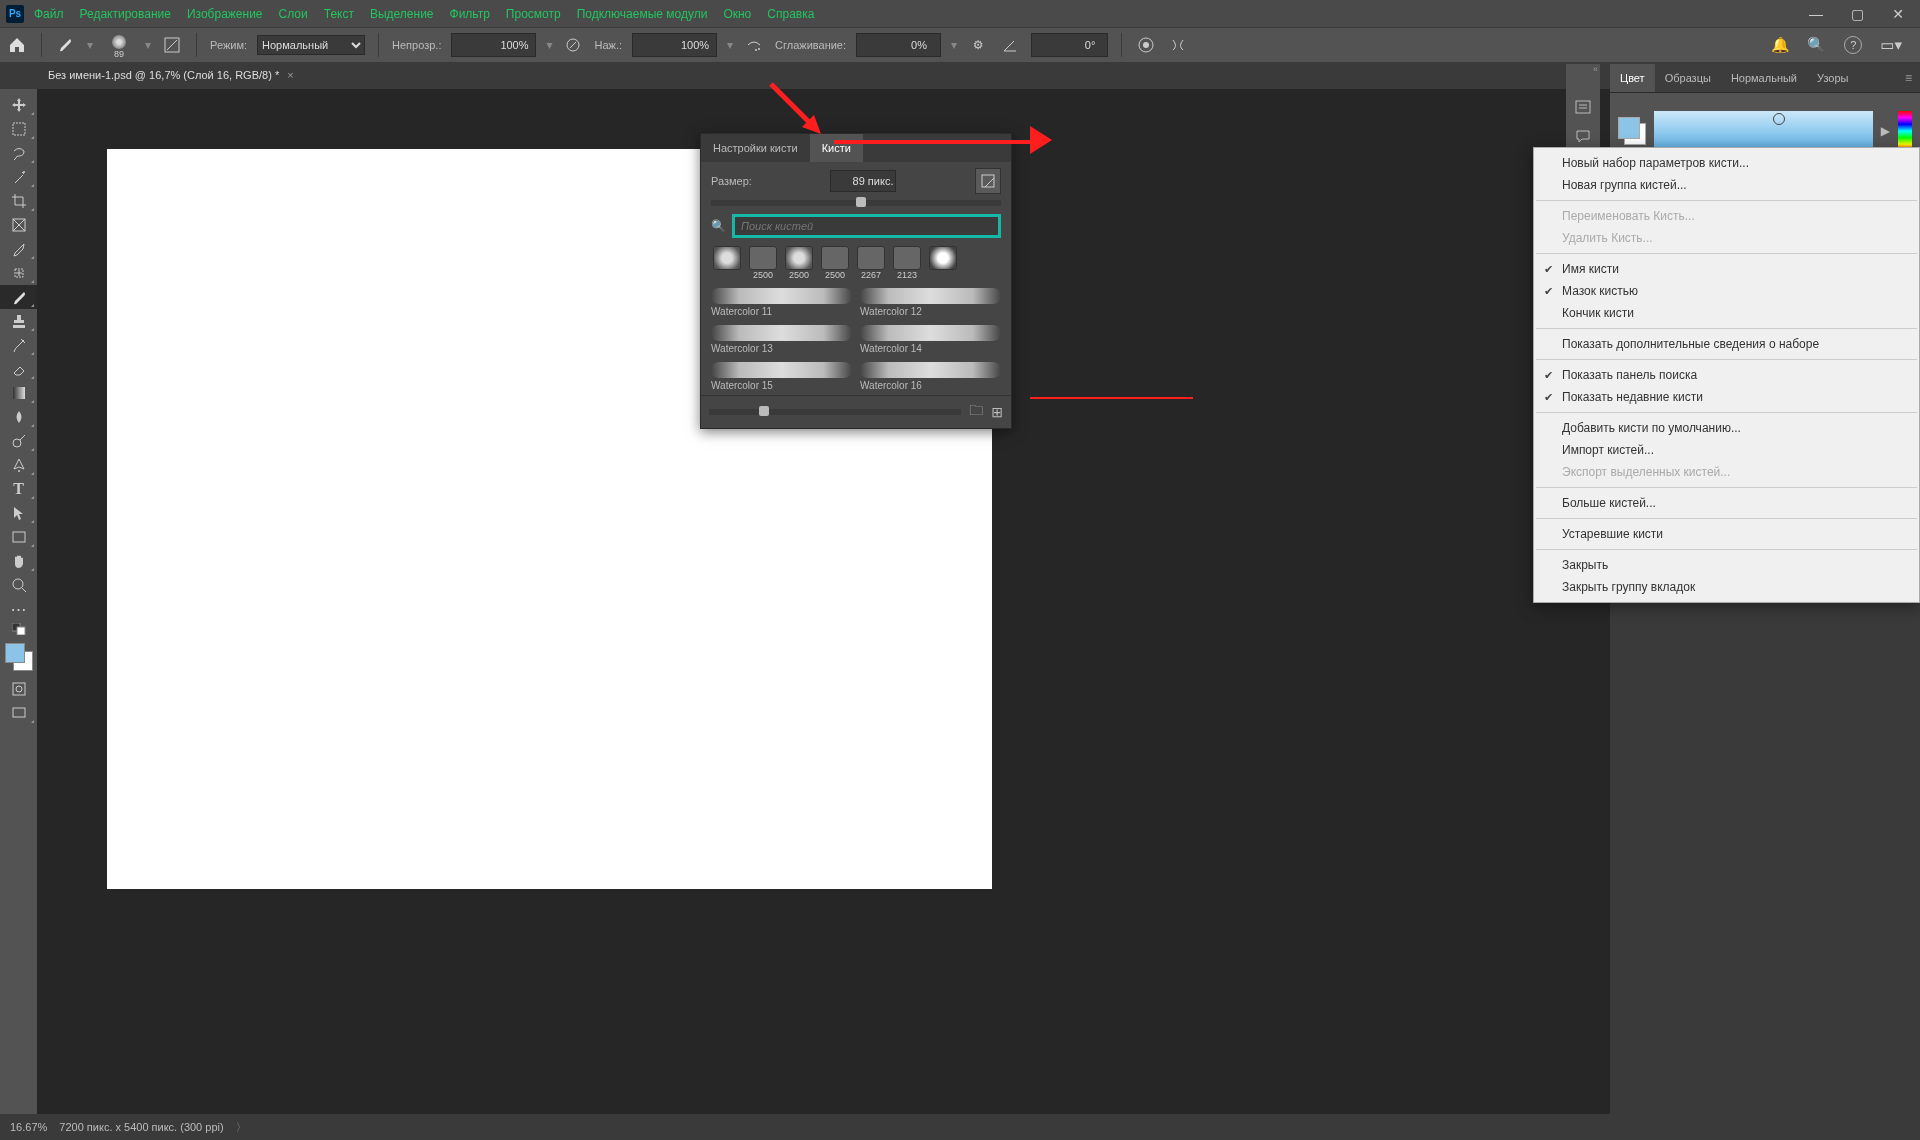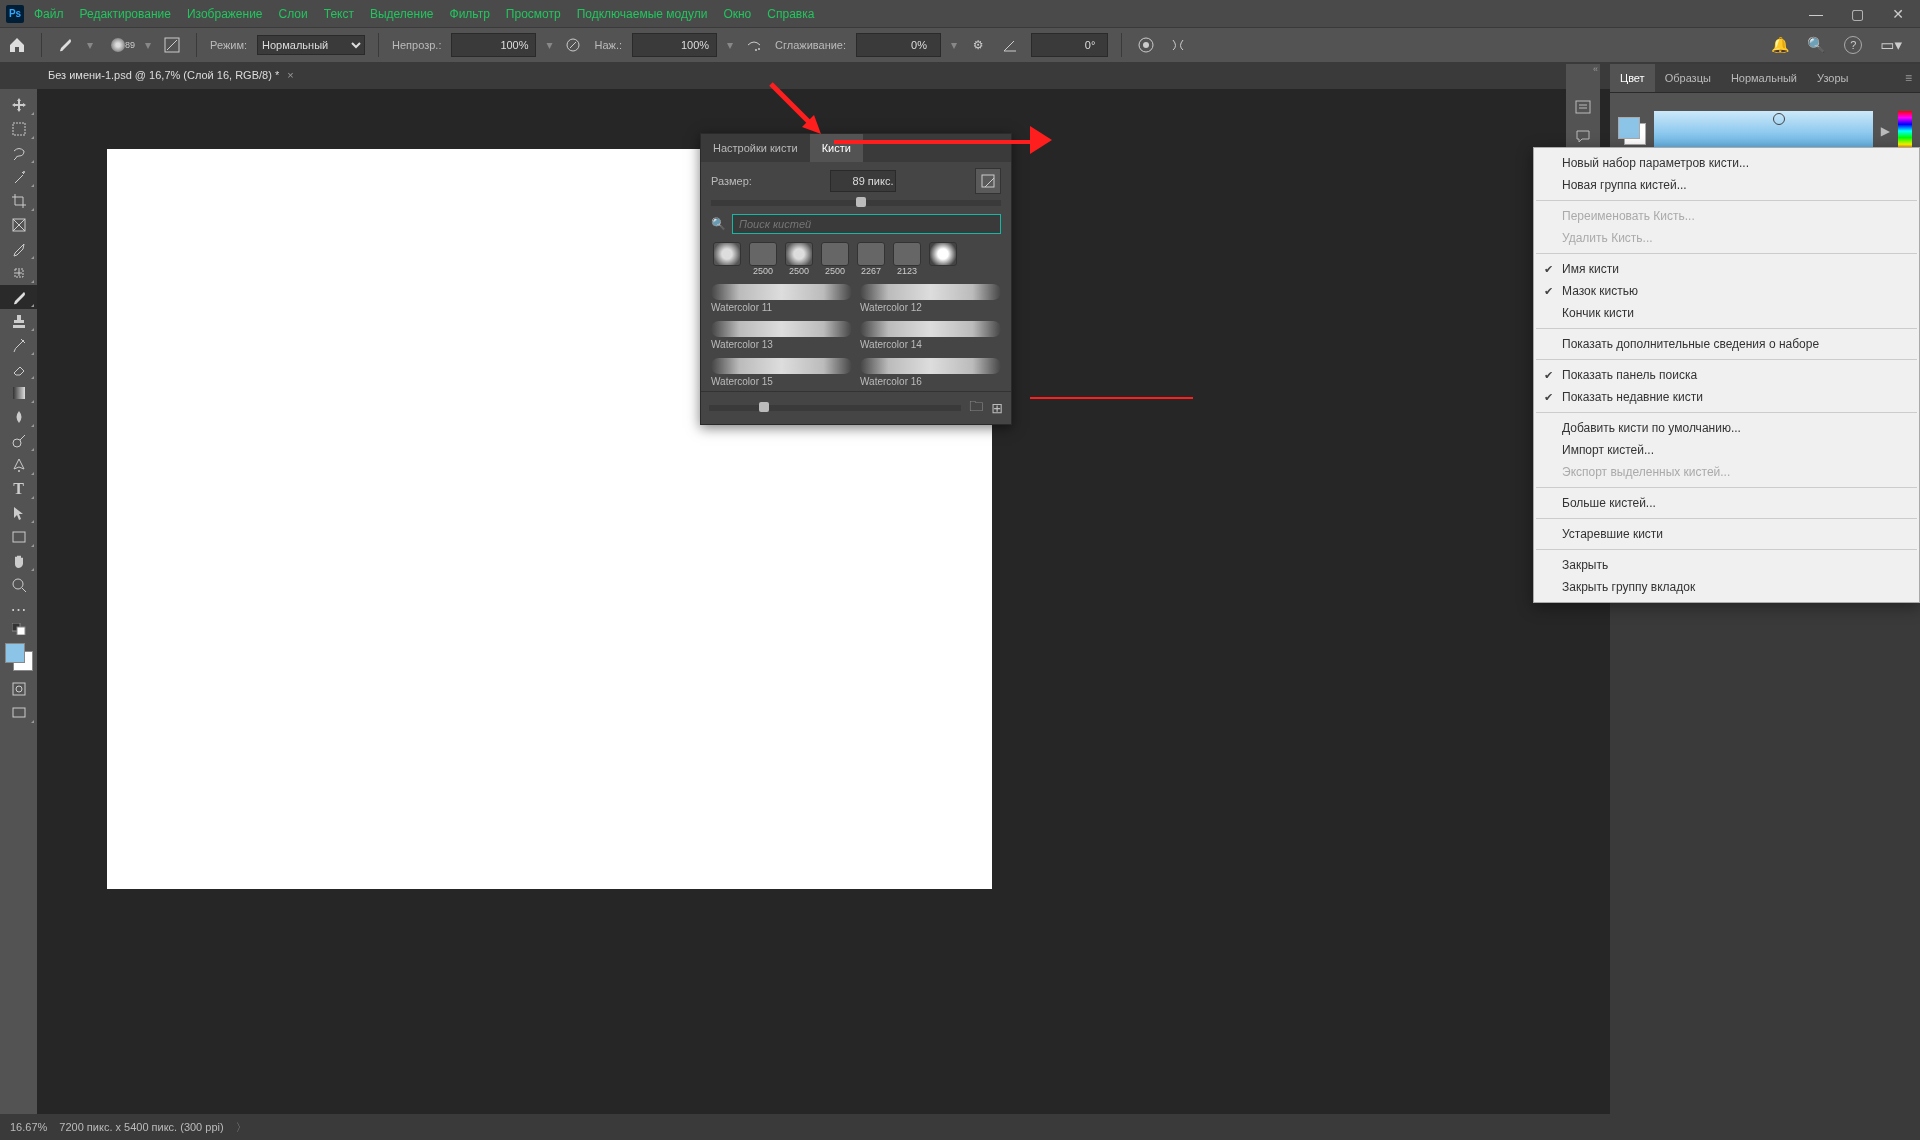--- a/index.html
+++ b/index.html
@@ -50,21 +50,21 @@
   .brush-panel{position:absolute;top:133px;left:700px;width:310px;background:#454545;border:1px solid #2a2a2a;box-shadow:0 3px 12px rgba(0,0,0,.5);}
   .brush-panel .bp-tabs{display:flex;height:28px;background:#3a3a3a;}
   .brush-panel .bp-tabs .bpt{padding:0 12px;display:flex;align-items:center;font-size:11px;color:#bbb;cursor:pointer;}
   .brush-panel .bp-tabs .bpt.active{background:#535353;color:#fff;}
   .brush-panel .bp-row{display:flex;align-items:center;padding:6px 10px;gap:8px;font-size:11px;color:#bbb;}
   .brush-panel .bp-row input{background:#3a3a3a;border:1px solid #2a2a2a;color:#ddd;width:60px;text-align:right;font-size:11px;height:18px;}
   .brush-panel .bp-row .pencil{margin-left:auto;width:24px;height:24px;background:#5a5a5a;border:1px solid #333;display:flex;align-items:center;justify-content:center;color:#ddd;}
   .brush-panel .slider-track{height:6px;background:#3a3a3a;position:relative;margin:0 10px 4px;}
   .brush-panel .slider-track .thumb{position:absolute;top:-3px;left:50%;width:10px;height:10px;background:#bbb;border-radius:2px;}
   .brush-panel .search-row{display:flex;align-items:center;padding:4px 10px;gap:6px;}
-  .brush-panel .search-row input{flex:1;background:#3a3a3a;border:1px solid #14b8a6;color:#888;font-size:11px;height:18px;padding:0 6px;font-style:italic;}
+  .brush-panel .search-row input{flex:1;background:#3a3a3a;border:3px solid #14b8a6;color:#888;font-size:11px;height:18px;padding:0 6px;font-style:italic;}
   .brush-panel .recent{display:flex;gap:4px;padding:4px 10px;}
   .brush-panel .recent .rb{display:flex;flex-direction:column;align-items:center;width:32px;}
   .brush-panel .recent .rb .thumb{width:26px;height:22px;background:#666;border:1px solid #333;border-radius:3px;}
   .brush-panel .recent .rb .thumb.round{background:radial-gradient(circle,#ddd 30%,#555 80%);}
   .brush-panel .recent .rb span{font-size:9px;color:#ccc;}
   .brush-panel .brush-list{max-height:160px;overflow:auto;}
   .brush-panel .brush-list .bl-item{padding:4px 10px;}
   .brush-panel .brush-list .bl-item .stroke{height:16px;background:linear-gradient(to right,transparent,#bbb 20%,#ddd 50%,#bbb 80%,transparent);border-radius:8px;margin-bottom:2px;filter:blur(.5px);}
   .brush-panel .brush-list .row{display:flex;gap:8px;align-items:flex-end;}
   .brush-panel .brush-list .half{flex:1;}
@@ -80,21 +80,21 @@
   .ctx-menu .ci .check{position:absolute;left:10px;top:3px;color:#444;font-size:11px;}
   .ctx-menu hr{border:none;border-top:1px solid #ccc;margin:4px 2px;}
   
   .arrow-line{position:absolute;height:4px;background:#ff1e1e;}
   .underline-ann{position:absolute;height:2px;background:#ff1e1e;}
   .statusbar{position:absolute;bottom:0;left:0;right:0;height:26px;background:#3a3a3a;display:flex;align-items:center;padding:0 10px;gap:12px;color:#bbb;font-size:11px;}
   .statusbar .chev{color:#888;}
   
   .layer-icons{position:absolute;bottom:2px;right:6px;display:flex;gap:14px;color:#888;font-size:14px;}
   svg{display:block;}
-  .brush-preview{width:32px;height:28px;display:flex;flex-direction:row;align-items:center;justify-content:flex-end;color:#ccc;}
+  .brush-preview{width:32px;height:28px;display:flex;flex-direction:column;align-items:center;justify-content:flex-end;color:#ccc;}
   .brush-preview .dot{width:14px;height:14px;background:radial-gradient(circle,#ddd 20%,#666 90%);border-radius:50%;}
   .brush-preview .sz{font-size:9px;}
 </style>
 </head>
 <body>
 
 <div class="menubar">
   <div class="logo">Ps</div>
   <span class="m-item">Файл</span>
   <span class="m-item">Редактирование</span>

